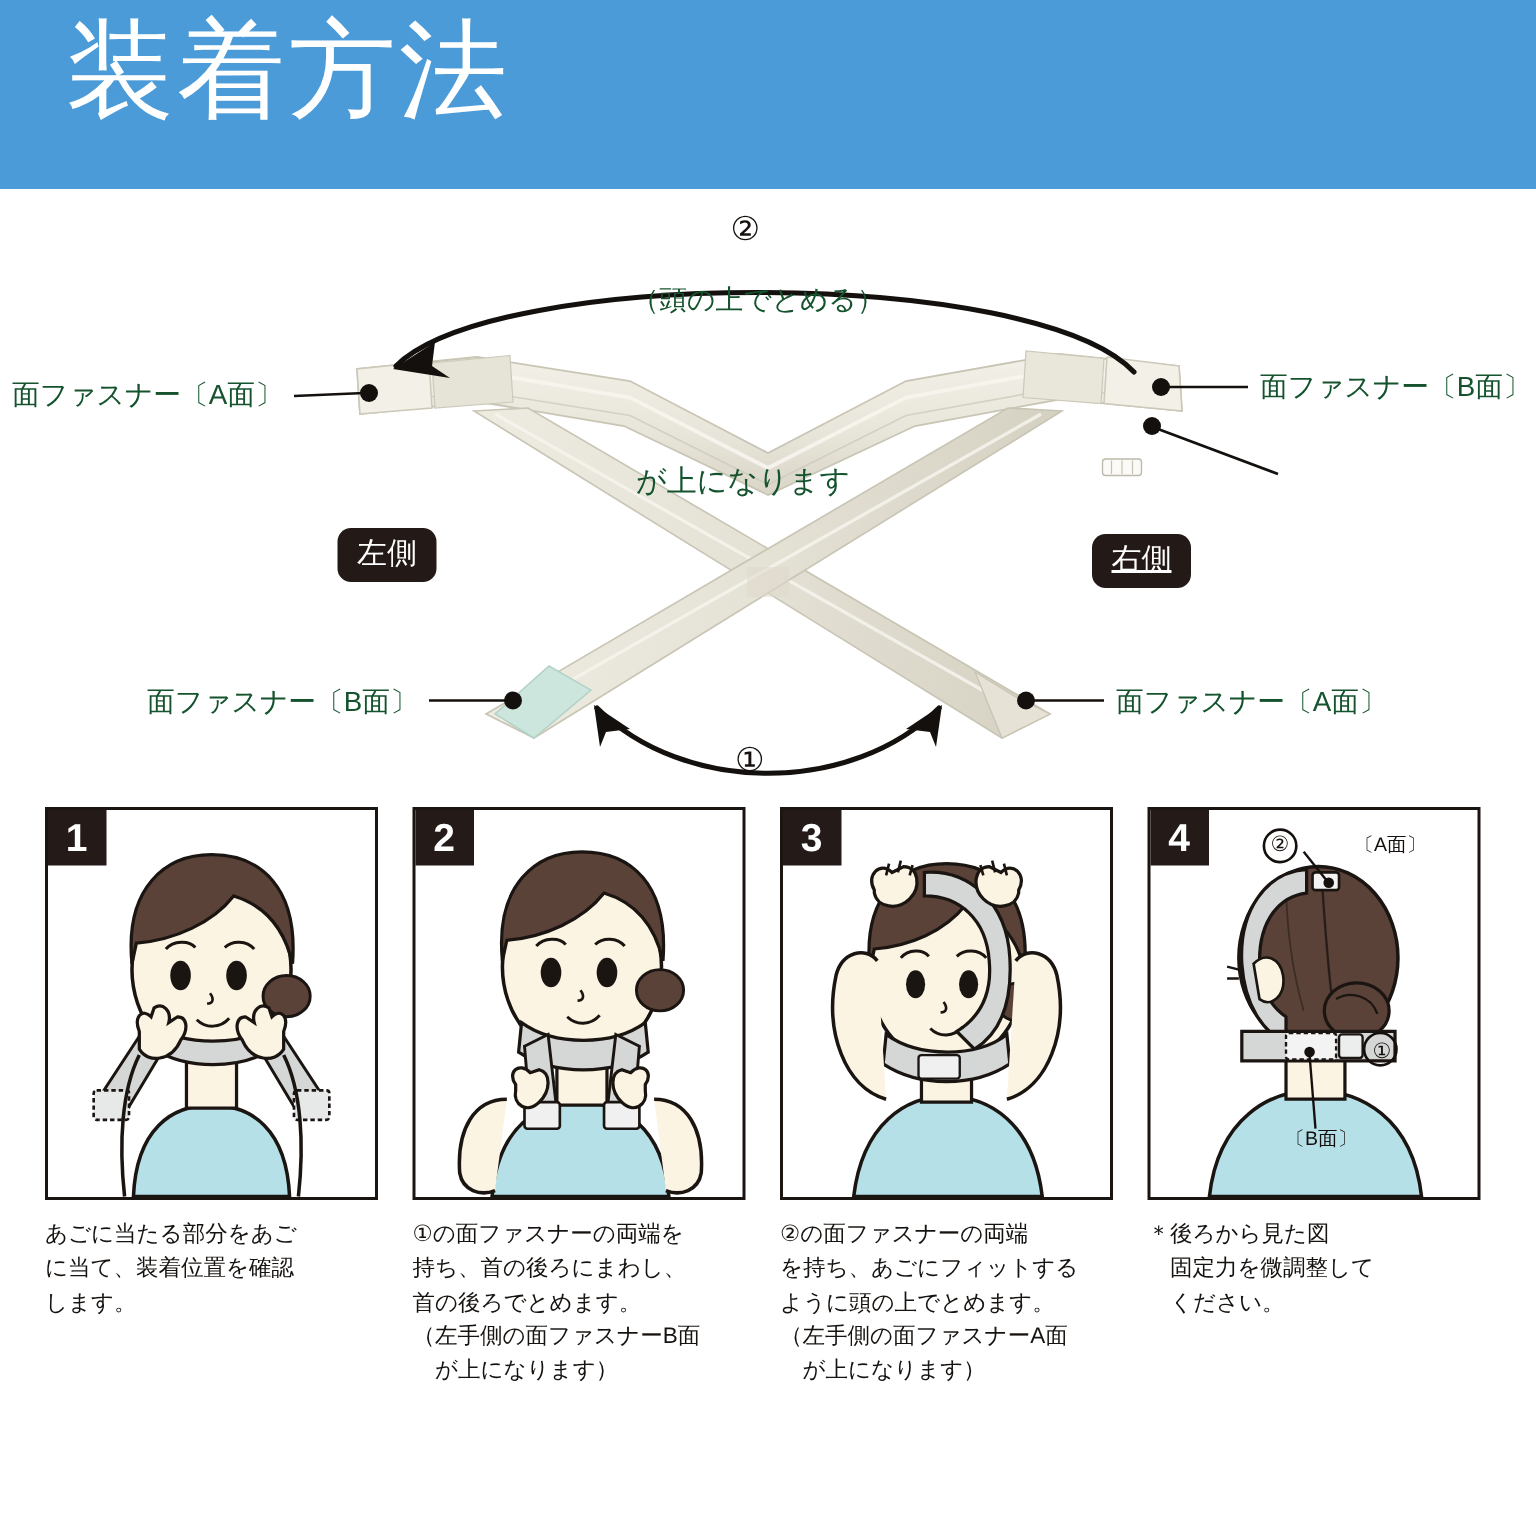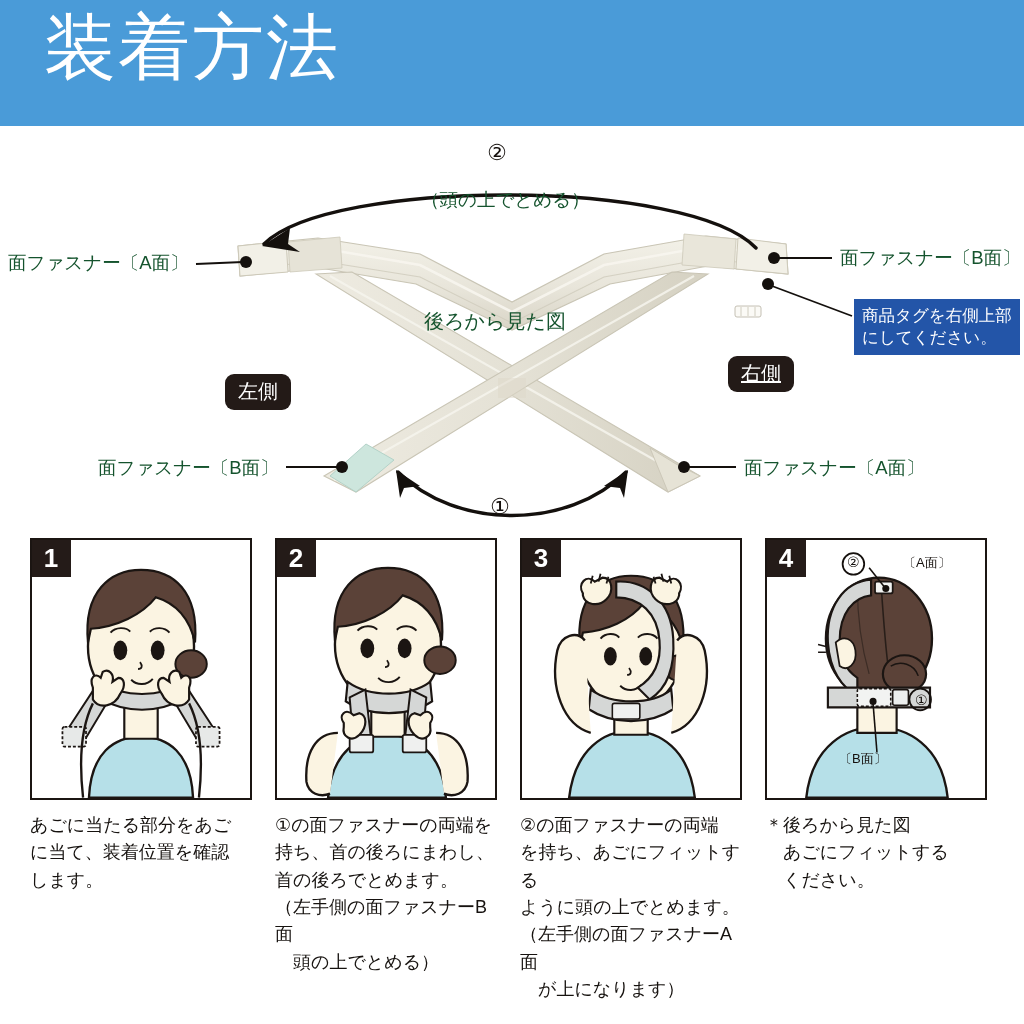--- a/index.html
+++ b/index.html
@@ -124,21 +124,21 @@
     text-align: center;
     z-index: 6;
   }
   .panel-art {
     position: absolute;
     left: 0; top: 0;
     width: 100%; height: 100%;
   }
   .step-caption {
     margin-top: 12px;
-    font-size: 18px;
+    font-size: 15px;
     line-height: 1.52;
     color: #16120f;
     white-space: pre-line;
   }
 
   
   .p4-ann {
     position: absolute;
     font-size: 13px;
     color: #15100d;
@@ -226,29 +226,25 @@
   <div class="circ-num" style="left:487px; top:14px;">②</div>
   <div class="dlabel" style="left:421px; top:62px;">（頭の上でとめる）</div>
 
   <div class="circ-num" style="left:490px; top:368px;">①</div>
 
   <div class="dlabel" style="left:8px; top:125px;">面ファスナー〔A面〕</div>
   <div class="dlabel" style="left:840px; top:120px;">面ファスナー〔B面〕</div>
   <div class="dlabel" style="left:98px; top:330px;">面ファスナー〔B面〕</div>
   <div class="dlabel" style="left:744px; top:330px;">面ファスナー〔A面〕</div>
 
-  <div class="dlabel" style="left:424px; top:183px; font-size:20px;">後ろから見た図</div>
-
-  <div class="side-badge" style="left:225px; top:248px;">左側</div>
+  <div class="dlabel" style="left:424px; top:183px; font-size:20px;">が上になります</div>
+
+  <div class="side-badge" style="left:225px; top:226px;">左側</div>
   <div class="side-badge" style="left:728px; top:230px;text-decoration:underline;">右側</div>
 
-  <div class="tag-callout" style="left:854px; top:173px;">
-    <div>商品タグを右側上部</div>
-    <div>にしてください。</div>
-  </div>
 </div>
 
 <div class="steps">
 
   <div class="step step-1">
     <div class="panel-frame">
       <div class="panel-num">1</div>
       <svg class="panel-art" viewBox="0 0 222 262">
 
         <path d="M 58,262 C 60,216 84,200 111,200 C 138,200 162,216 164,262 Z" fill="#b6e0e8" stroke="#1b1512" stroke-width="2.4"></path>
@@ -317,21 +313,21 @@
         <path d="M 62,196 C 40,196 28,216 30,246 C 32,258 44,262 54,258" fill="#fbf4e2" stroke="#1b1512" stroke-width="2.4"></path>
         <path d="M 162,196 C 184,196 196,216 194,246 C 192,258 180,262 170,258" fill="#fbf4e2" stroke="#1b1512" stroke-width="2.4"></path>
         <path d="M 68,186 C 62,178 70,170 78,178 L 84,176 C 92,178 92,190 84,198 C 76,206 66,200 68,190 Z" fill="#fbf4e2" stroke="#1b1512" stroke-width="2.2"></path>
         <path d="M 156,186 C 162,178 154,170 146,178 L 140,176 C 132,178 132,190 140,198 C 148,206 158,200 156,190 Z" fill="#fbf4e2" stroke="#1b1512" stroke-width="2.2"></path>
       </svg>
     </div>
     <div class="step-caption">①の面ファスナーの両端を
 持ち、首の後ろにまわし、
 首の後ろでとめます。
 （左手側の面ファスナーB面
-　頭の上でとめる）</div>
+　が上になります）</div>
   </div>
 
   <div class="step step-3">
     <div class="panel-frame">
       <div class="panel-num">3</div>
       <svg class="panel-art" viewBox="0 0 222 262">
         <path d="M 48,262 C 54,212 84,194 111,194 C 140,194 170,212 176,262 Z" fill="#b6e0e8" stroke="#1b1512" stroke-width="2.4"></path>
         <path d="M 94,162 L 128,162 L 128,198 L 94,198 Z" fill="#fbf4e2" stroke="#1b1512" stroke-width="2.2"></path>
         <ellipse cx="111" cy="112" rx="52" ry="60" fill="#fbf4e2" stroke="#1b1512" stroke-width="2.4"></ellipse>
         <path d="M 59,108 C 54,58 80,36 111,36 C 144,36 168,58 164,108
@@ -399,20 +395,20 @@
         <line x1="112" y1="216" x2="108" y2="166" stroke="#15100d" stroke-width="1.6"></line>
         <circle cx="108" cy="164" r="3.6" fill="#15100d"></circle>
 
         <circle cx="88" cy="24" r="11" fill="none" stroke="#15100d" stroke-width="1.8"></circle>
         <circle cx="156" cy="162" r="11" fill="none" stroke="#15100d" stroke-width="1.8"></circle>
       </svg>
 
       <div class="p4-ann" style="left:80px; top:14px; font-size:14px;">②</div>
       <div class="p4-ann" style="left:136px; top:14px;">〔A面〕</div>
       <div class="p4-ann" style="left:148px; top:152px; font-size:14px;">①</div>
-      <div class="p4-ann" style="left:72px; top:210px;text-align:center;">〔B面〕</div>
+      <div class="p4-ann" style="left:90px; top:210px;text-align:center;">〔B面〕</div>
     </div>
     <div class="step-caption">＊後ろから見た図
-　あごにフィットする
+　固定力を微調整して
 　ください。</div>
   </div>
 
 </div>
 
 </body></html>

